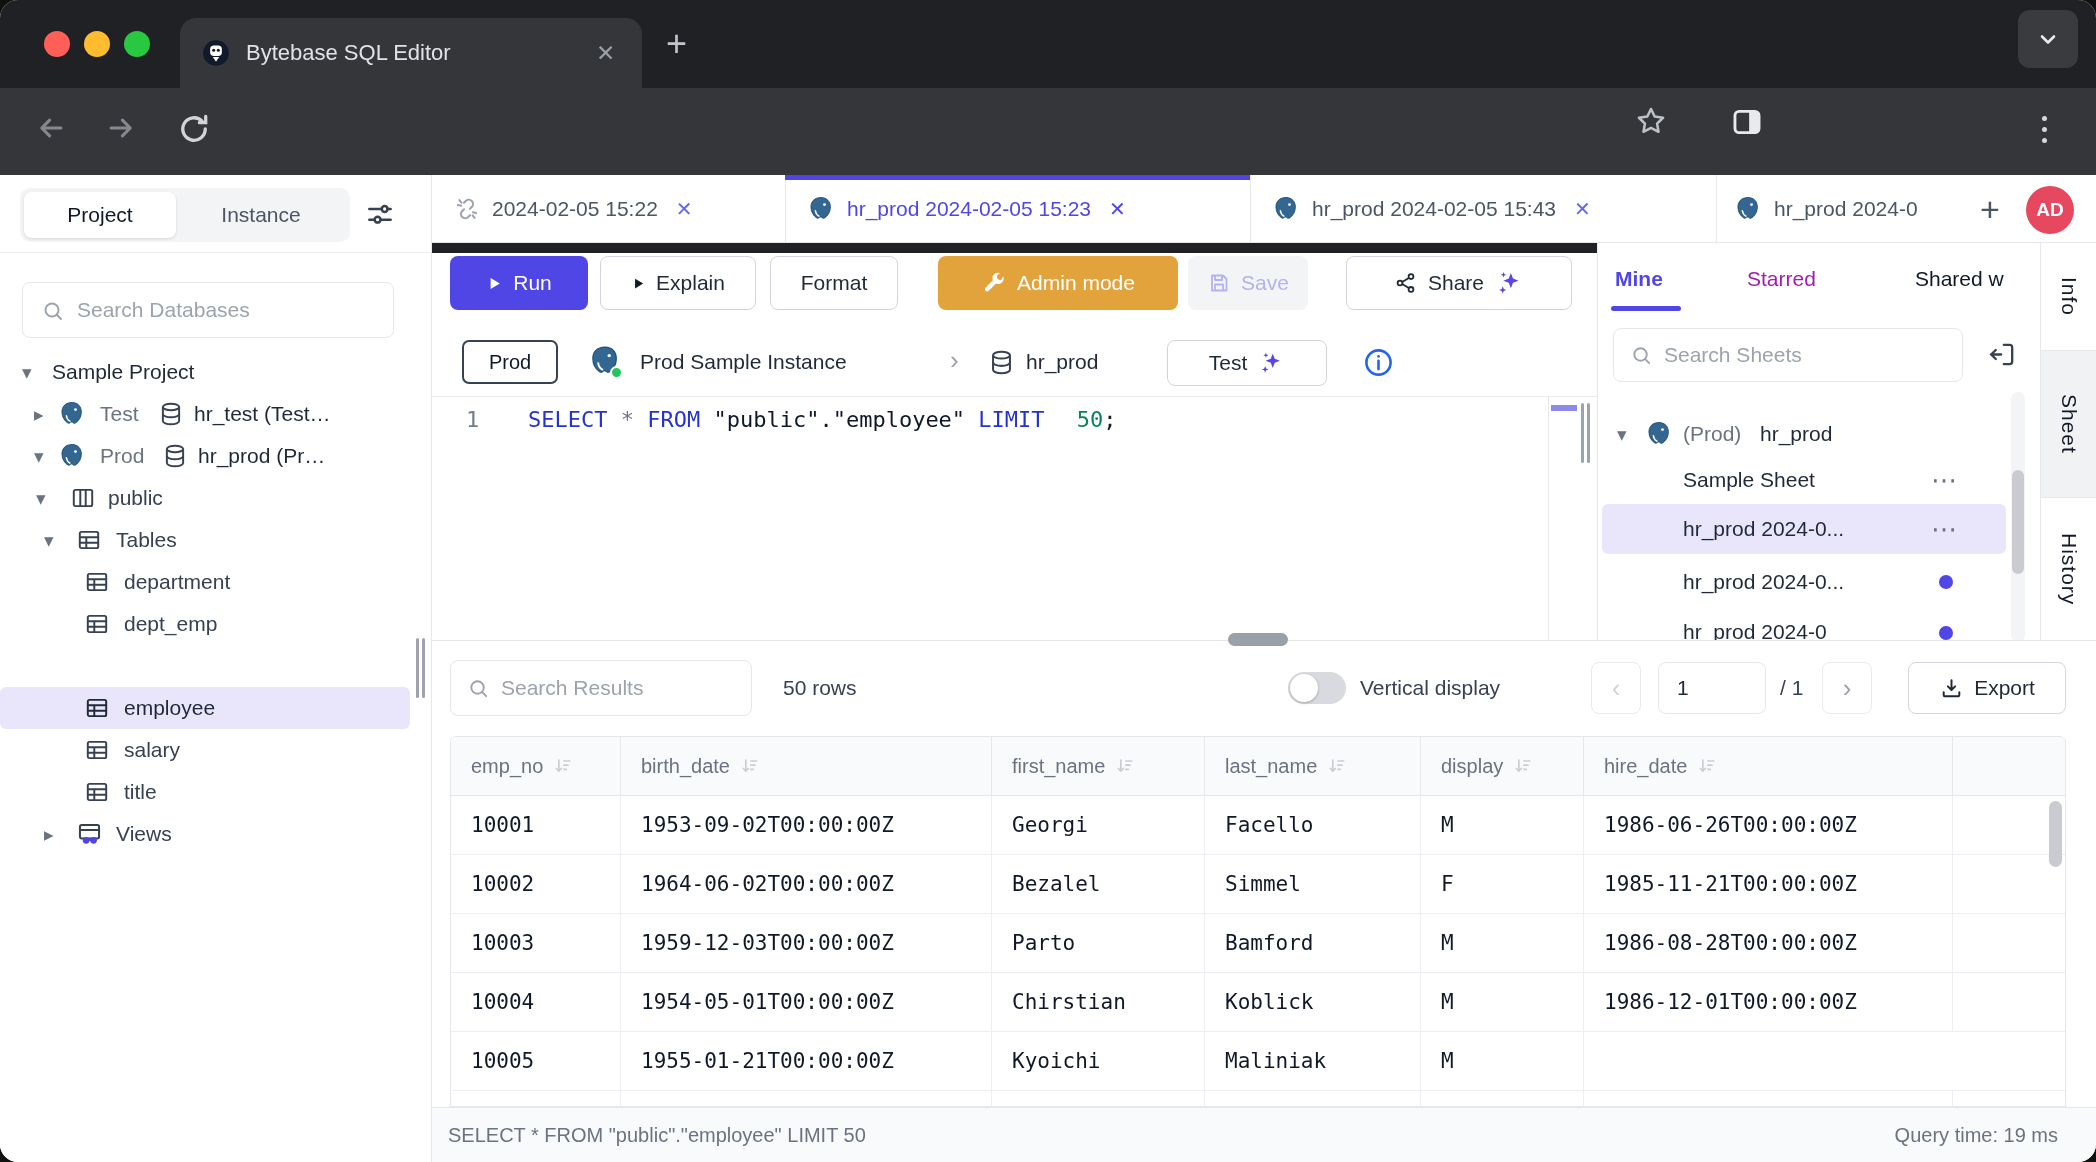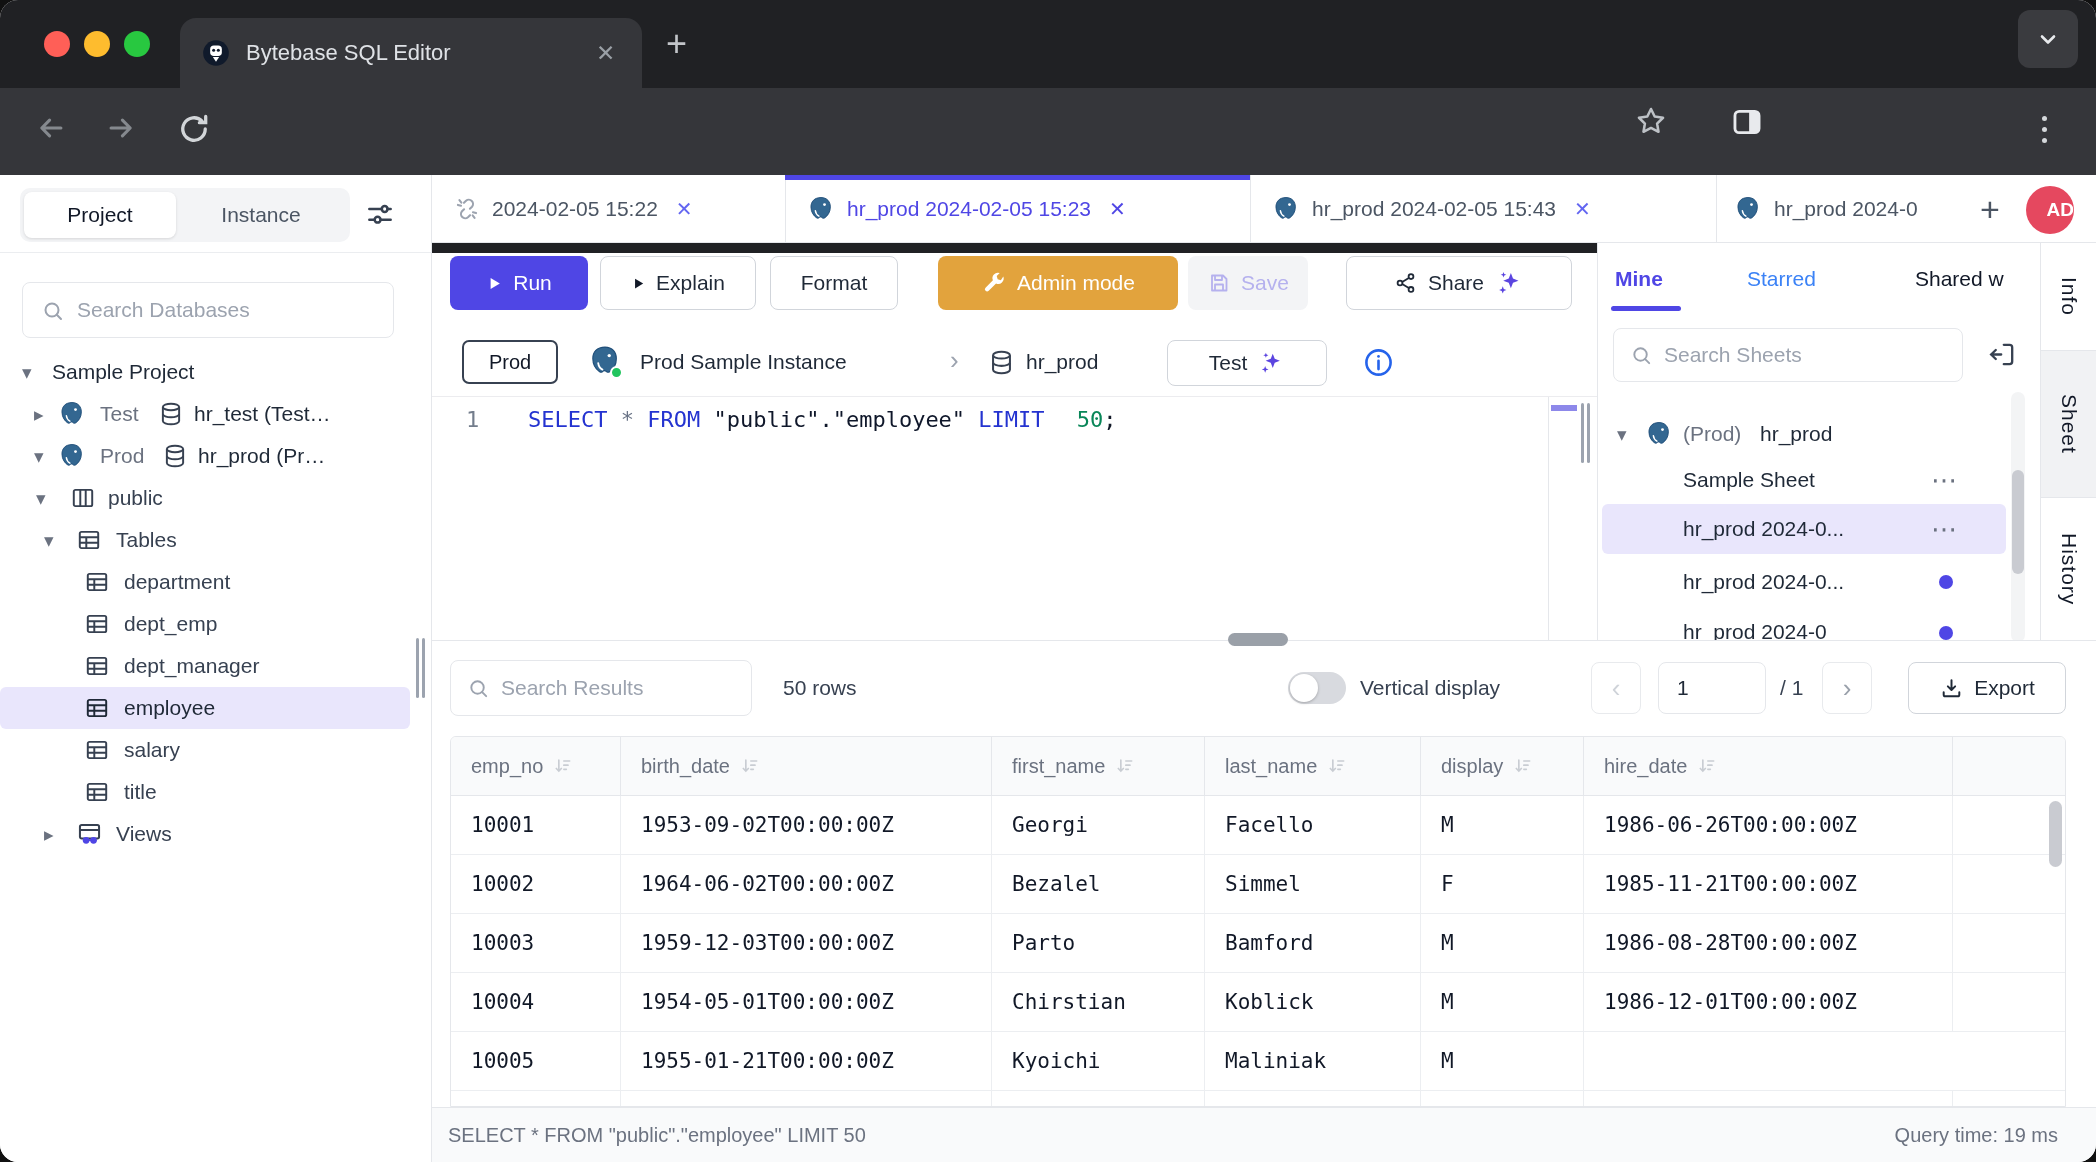--- a/index.html
+++ b/index.html
@@ -225,27 +225,20 @@
         </svg>
       <span style="left:124px">department</span>
     </div>
     <div class="a trow42" style="left:0;top:428px">
       <svg class="a" style="left:84px" width="26" height="26" viewBox="0 0 24 24" fill="none" stroke="#374151" stroke-width="1.8">
           <rect x="3.5" y="4.5" width="17" height="15" rx="1.5"></rect>
           <path d="M3.5 9.5h17M9.5 9.5v10M3.5 14.5h17"></path>
         </svg>
       <span style="left:124px">dept_emp</span>
     </div>
-    <div class="a trow42" style="left:0;top:470px">
-      <svg class="a" style="left:84px" width="26" height="26" viewBox="0 0 24 24" fill="none" stroke="#374151" stroke-width="1.8">
-          <rect x="3.5" y="4.5" width="17" height="15" rx="1.5"></rect>
-          <path d="M3.5 9.5h17M9.5 9.5v10M3.5 14.5h17"></path>
-        </svg>
-      <span style="left:124px">dept_manager</span>
-    </div>
     <div class="a trow42" style="left:0;top:512px;background:#e9e6fc;border-radius:6px;width:410px">
       <svg class="a" style="left:84px" width="26" height="26" viewBox="0 0 24 24" fill="none" stroke="#1f2937" stroke-width="1.8">
           <rect x="3.5" y="4.5" width="17" height="15" rx="1.5"></rect>
           <path d="M3.5 9.5h17M9.5 9.5v10M3.5 14.5h17"></path>
         </svg>
       <span style="left:124px;color:#1f2937">employee</span>
     </div>
     <div class="a trow42" style="left:0;top:554px">
       <svg class="a" style="left:84px" width="26" height="26" viewBox="0 0 24 24" fill="none" stroke="#374151" stroke-width="1.8">
           <rect x="3.5" y="4.5" width="17" height="15" rx="1.5"></rect>
@@ -312,21 +305,21 @@
     <div class="etab" style="left:1284px;width:262px;border-right:none">
       <svg style="margin-left:18px" width="28" height="28" viewBox="0 0 24 24">
           <path fill="#336791" stroke="#1f4e79" stroke-width=".8" d="M12 2.2c-5.8 0-8.6 3.6-8.6 8 0 4.6 2.4 7.6 4.6 9.2 1 .7 2 .6 2.6-.2.4-.6 1.5-.6 2 0 .6.8 1.8 1 2.8.2 2.2-1.6 4.6-4.6 4.6-9.2 0-4.4-2.8-8-8-8z"></path>
           <circle cx="15" cy="8.2" r="1.2" fill="#fff"></circle>
           <path d="M7.2 13.5c.3 2.2 1.4 3.8 3 4.6" stroke="#fff" stroke-width="1.3" fill="none" stroke-linecap="round"></path>
         </svg>
       <span style="margin-left:12px;white-space:nowrap">hr_prod 2024-0</span>
     </div>
     <span class="a" style="left:1548px;top:0;line-height:68px;color:#4b5563;font-size:34px;font-weight:300">+</span>
   </div>
-  <div class="a flex" style="left:2026px;top:186px;width:48px;height:48px;border-radius:50%;background:#e5485f;justify-content:flex-end;color:#fff;font-size:19px;font-weight:700">
+  <div class="a flex" style="left:2026px;top:186px;width:48px;height:48px;border-radius:50%;background:#e5485f;justify-content:center;color:#fff;font-size:19px;font-weight:700">
     <span>AD</span>
   </div>
 
   <div class="a btn" style="left:450px;top:256px;width:138px;height:54px;background:#4f46e5;color:#fff;font-weight:500">
     <svg width="17" height="17" viewBox="0 0 24 24">
         <path fill="#fff" d="M6.5 4.2v15.6L19.5 12z"></path>
       </svg>
     <span>Run</span>
   </div>
   <div class="a btn line" style="left:600px;top:256px;width:156px;height:54px">
@@ -407,21 +400,21 @@
   <div class="a" style="left:1581px;top:403px">
     <div class="flex" style="gap:3px">
         <div class="splitbar"></div>
         <div class="splitbar"></div>
       </div>
   </div>
 
   <div class="a" style="left:1597px;top:243px;width:443px;height:399px;border-left:1px solid #e5e7eb;background:#fff;overflow:hidden">
     <span class="a" style="left:17px;top:24px;font-size:21px;font-weight:600;color:#4f46e5">Mine</span>
     <div class="a" style="left:13px;top:63px;width:70px;height:5px;background:#4f46e5;border-radius:3px"></div>
-    <span class="a" style="left:149px;top:24px;font-size:21px;color:#3b82f6">Starred</span>
+    <span class="a" style="left:149px;top:24px;font-size:21px;color:#a21caf">Starred</span>
     <span class="a" style="left:317px;top:24px;font-size:21px;color:#111827;white-space:nowrap">Shared w</span>
 
     <div class="a input" style="left:15px;top:85px;width:350px;height:54px">
       <svg class="a" style="left:16px;top:15px" width="23" height="23" viewBox="0 0 24 24" fill="none" stroke="#9ca3af" stroke-width="2">
           <circle cx="11" cy="11" r="6.5"></circle>
           <path d="M15.8 15.8 20 20" stroke-linecap="round"></path>
         </svg>
       <span class="a ph" style="left:50px;top:0;line-height:52px;font-size:21px">Search Sheets</span>
     </div>
     <svg class="a" style="left:389px;top:96px" width="31" height="31" viewBox="0 0 24 24" fill="none" stroke="#374151" stroke-width="1.8" stroke-linecap="round">

